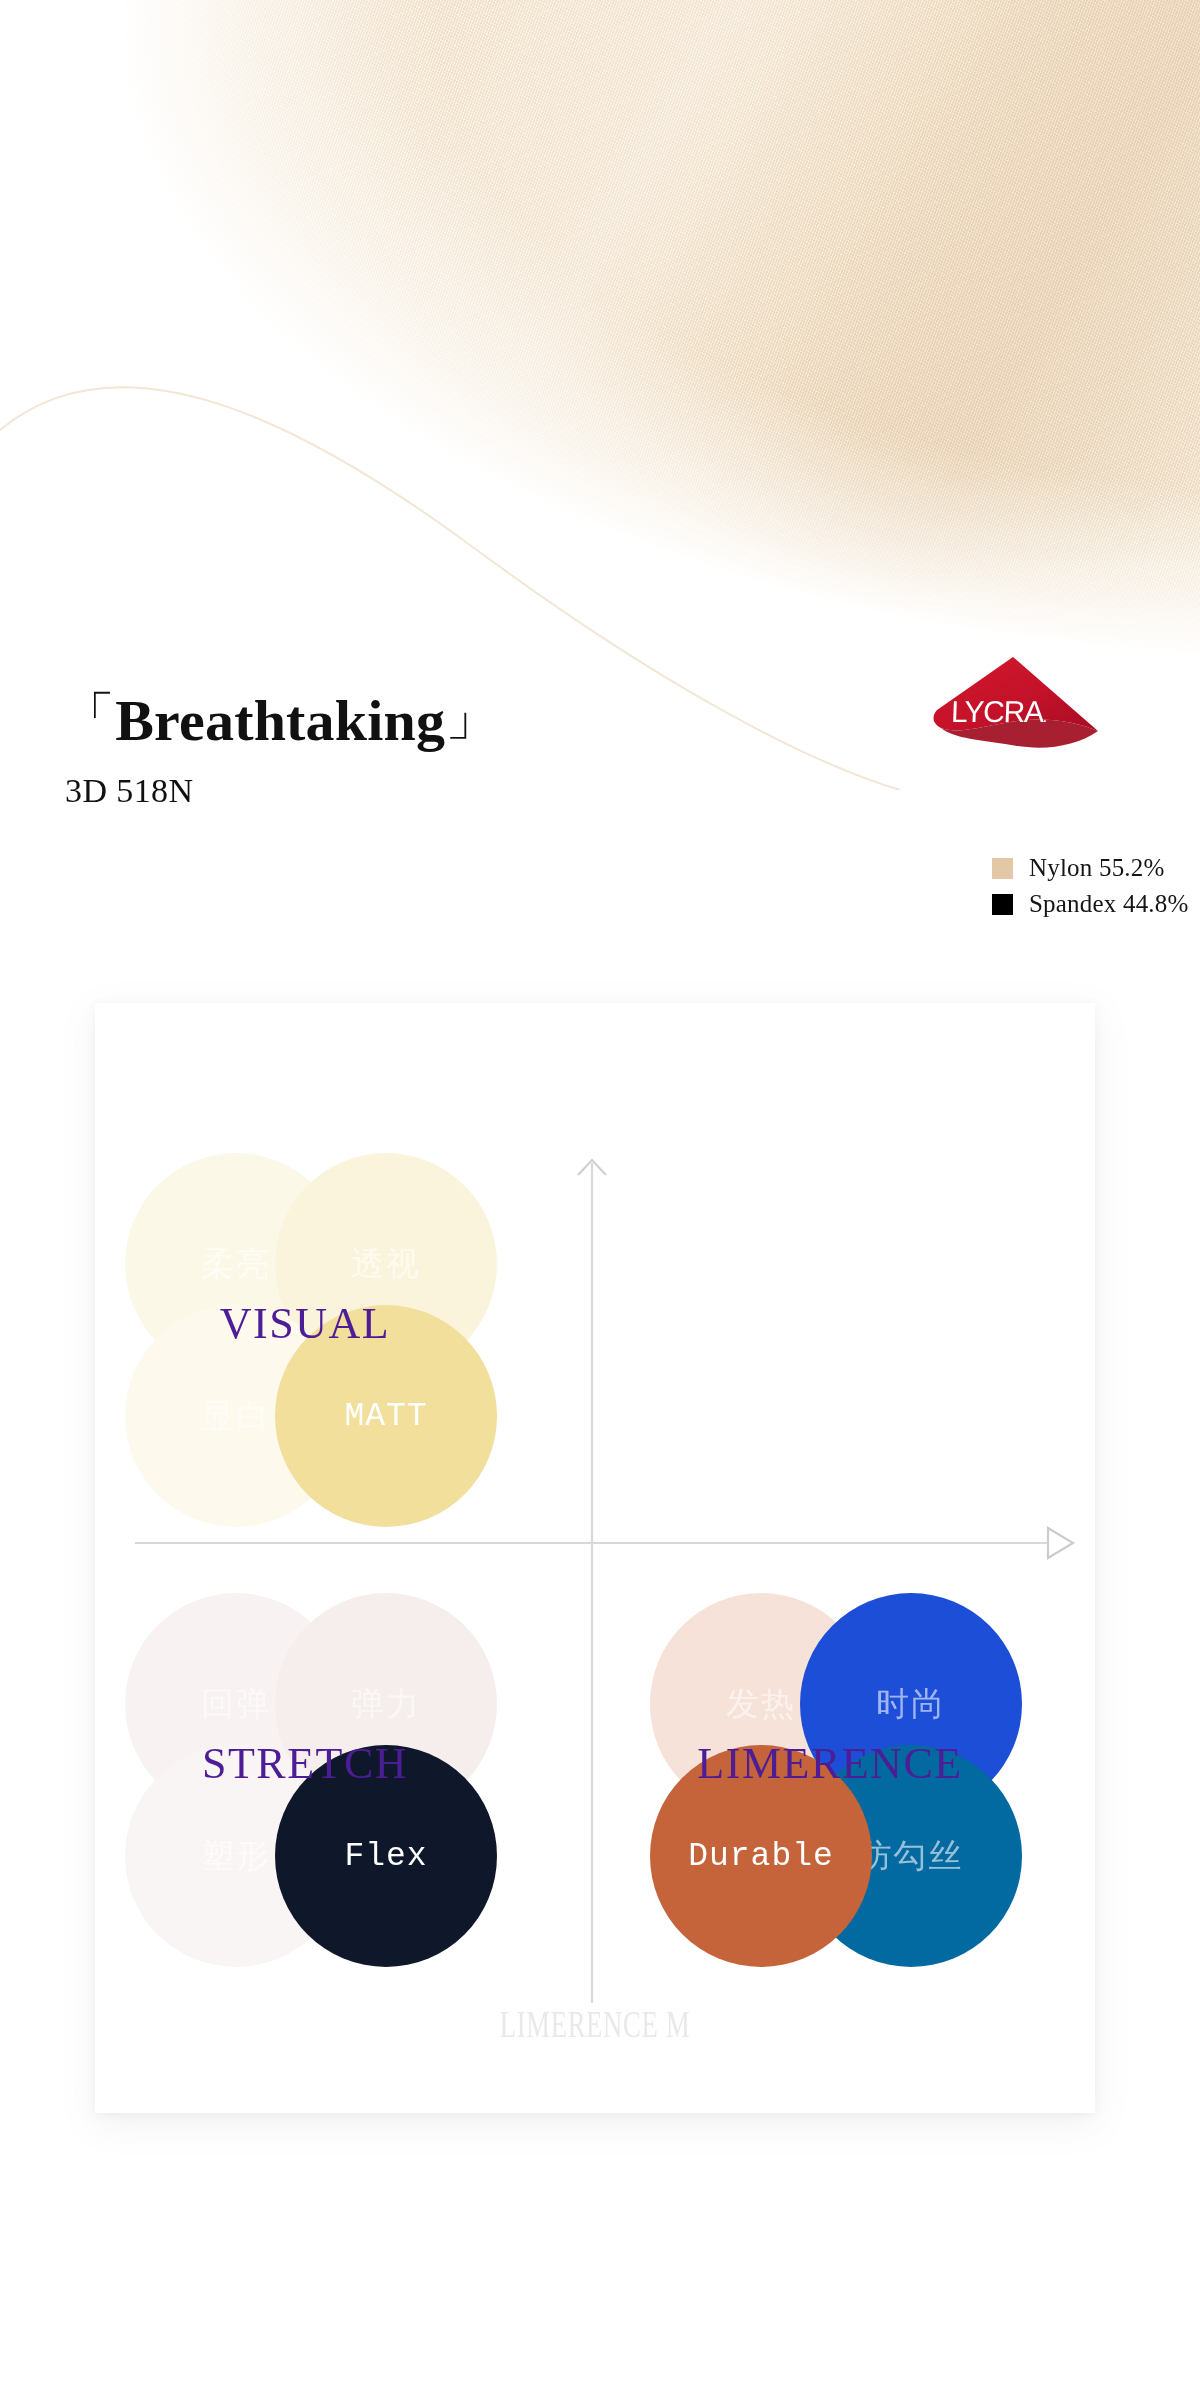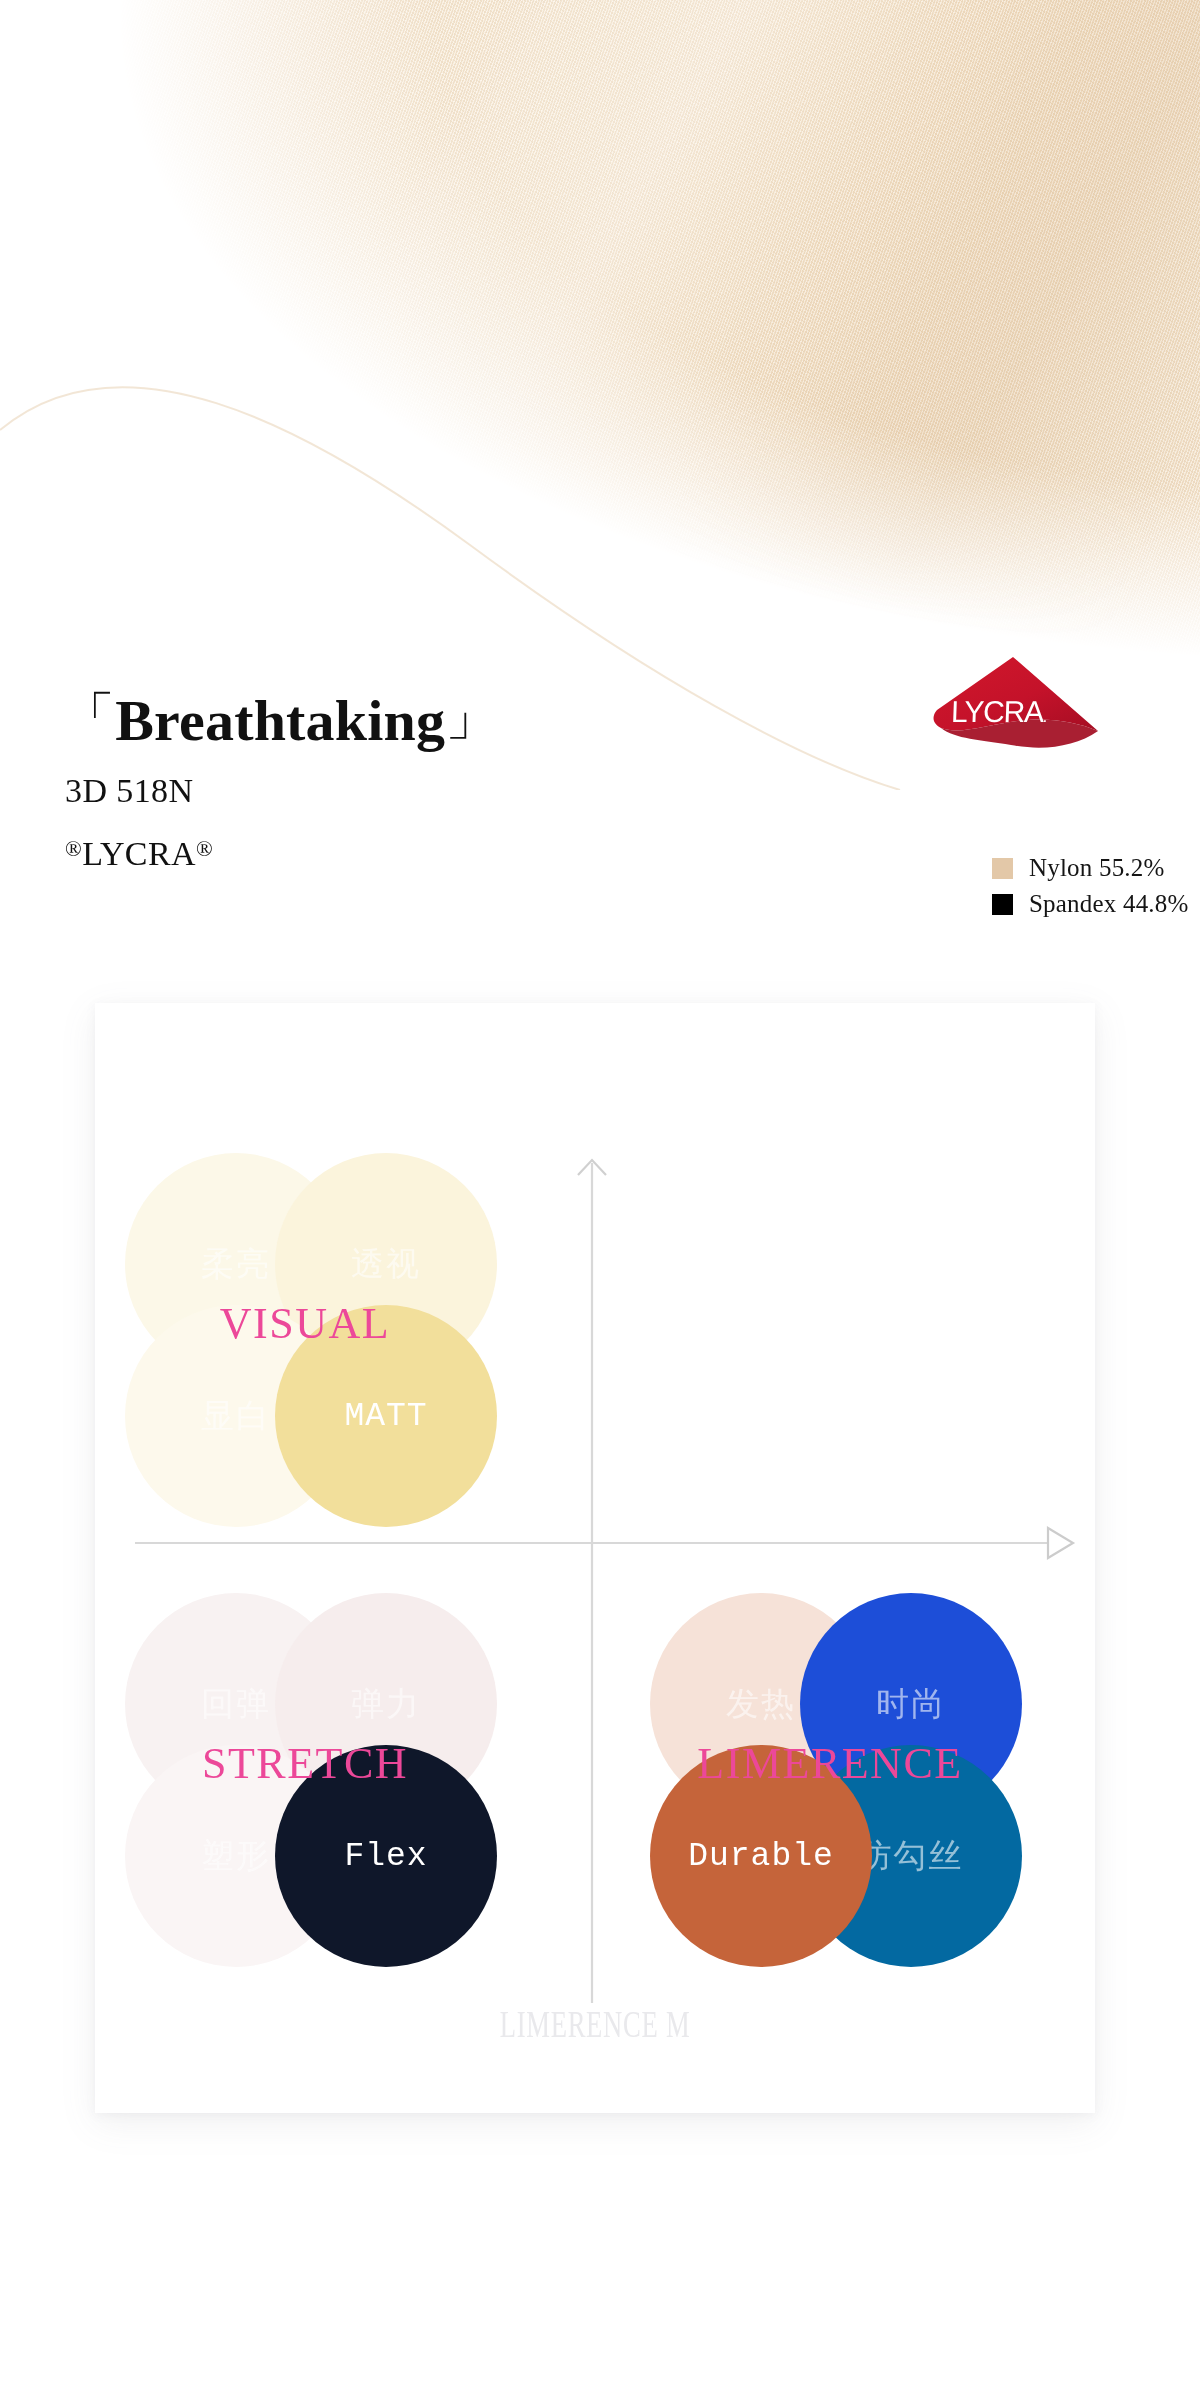--- a/index.html
+++ b/index.html
@@ -233,21 +233,21 @@
   .bubble.accent .bubble-label {
     opacity: 1;
     letter-spacing: 1px;
   }
 
   .quad-title {
     position: absolute;
     z-index: 6;
     font-size: 44px;
     letter-spacing: 1.5px;
-    color: #ec4899;
+    color: #4c1d95;
     white-space: nowrap;
     font-family: "Liberation Serif", "DejaVu Serif", serif;
     text-align: center;
     width: 100%;
     left: 0;
     top: 145px;
   }
 
   .watermark {
     position: absolute;
@@ -285,21 +285,20 @@
     </defs>
     <path d="M88,2 L173,76 C150,66 120,62 92,66 C62,70 34,80 16,73 C8,69 6,62 12,55 Z" fill="url(#lycraGrad)"></path>
     <path d="M16,73 C34,80 62,70 92,66 C120,62 150,66 173,76 C150,92 118,96 86,90 C56,85 30,84 16,73 Z" fill="#A20C21" opacity="0.92"></path>
   </svg>
   <div class="lycra-wordmark"><span>LYCRA</span><span class="dot">.</span></div>
 </div>
 
 <div class="titleblock">
   <h1 class="headline"><span class="bracket">「</span><span>Breathtaking</span><span class="bracket">」</span></h1>
   <div class="subline">3D 518N</div>
-  <div class="subline"><span class="reg">®</span><span>LYCRA</span><span class="reg">®</span></div>
 </div>
 
 <div class="legend">
   <div class="legend-row">
     <span class="legend-swatch" style="background:#E3C8A8"></span>
     <span class="legend-label">Nylon 55.2%</span>
   </div>
   <div class="legend-row">
     <span class="legend-swatch" style="background:#000000"></span>
     <span class="legend-label">Spandex 44.8%</span>

